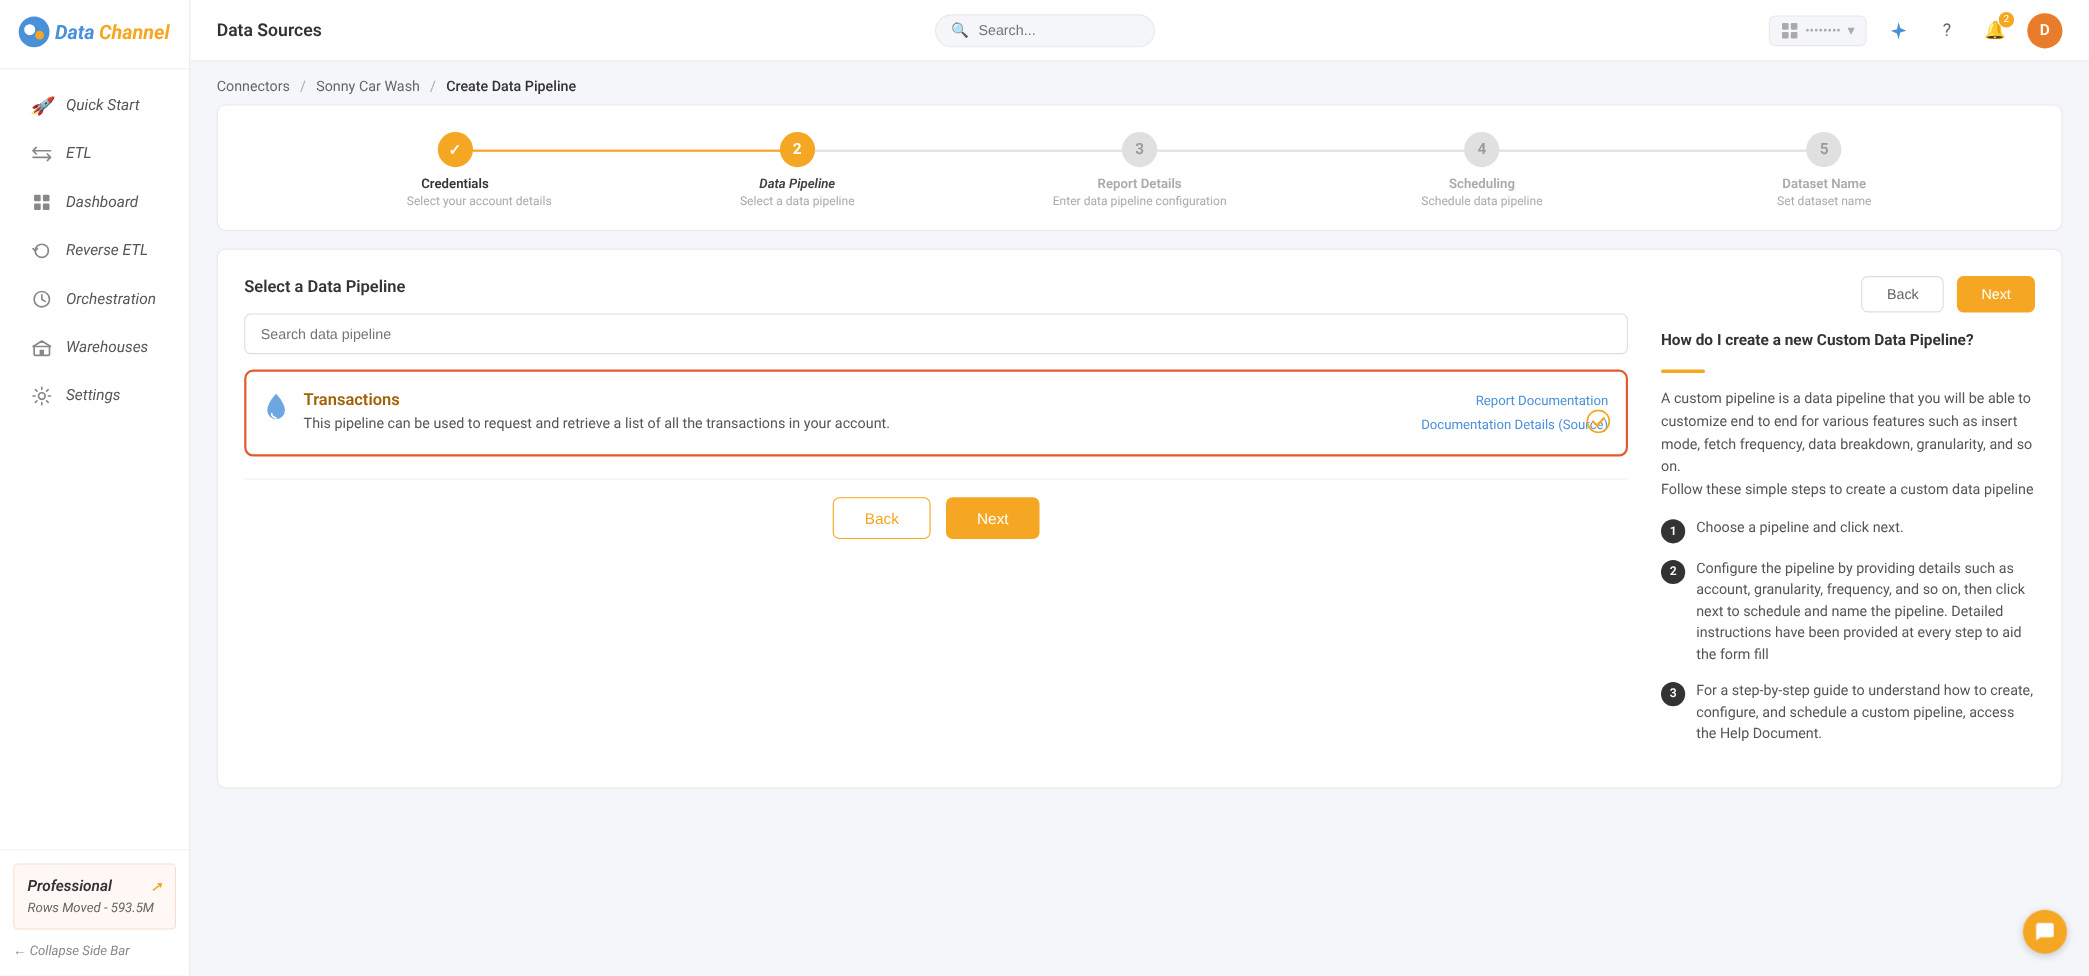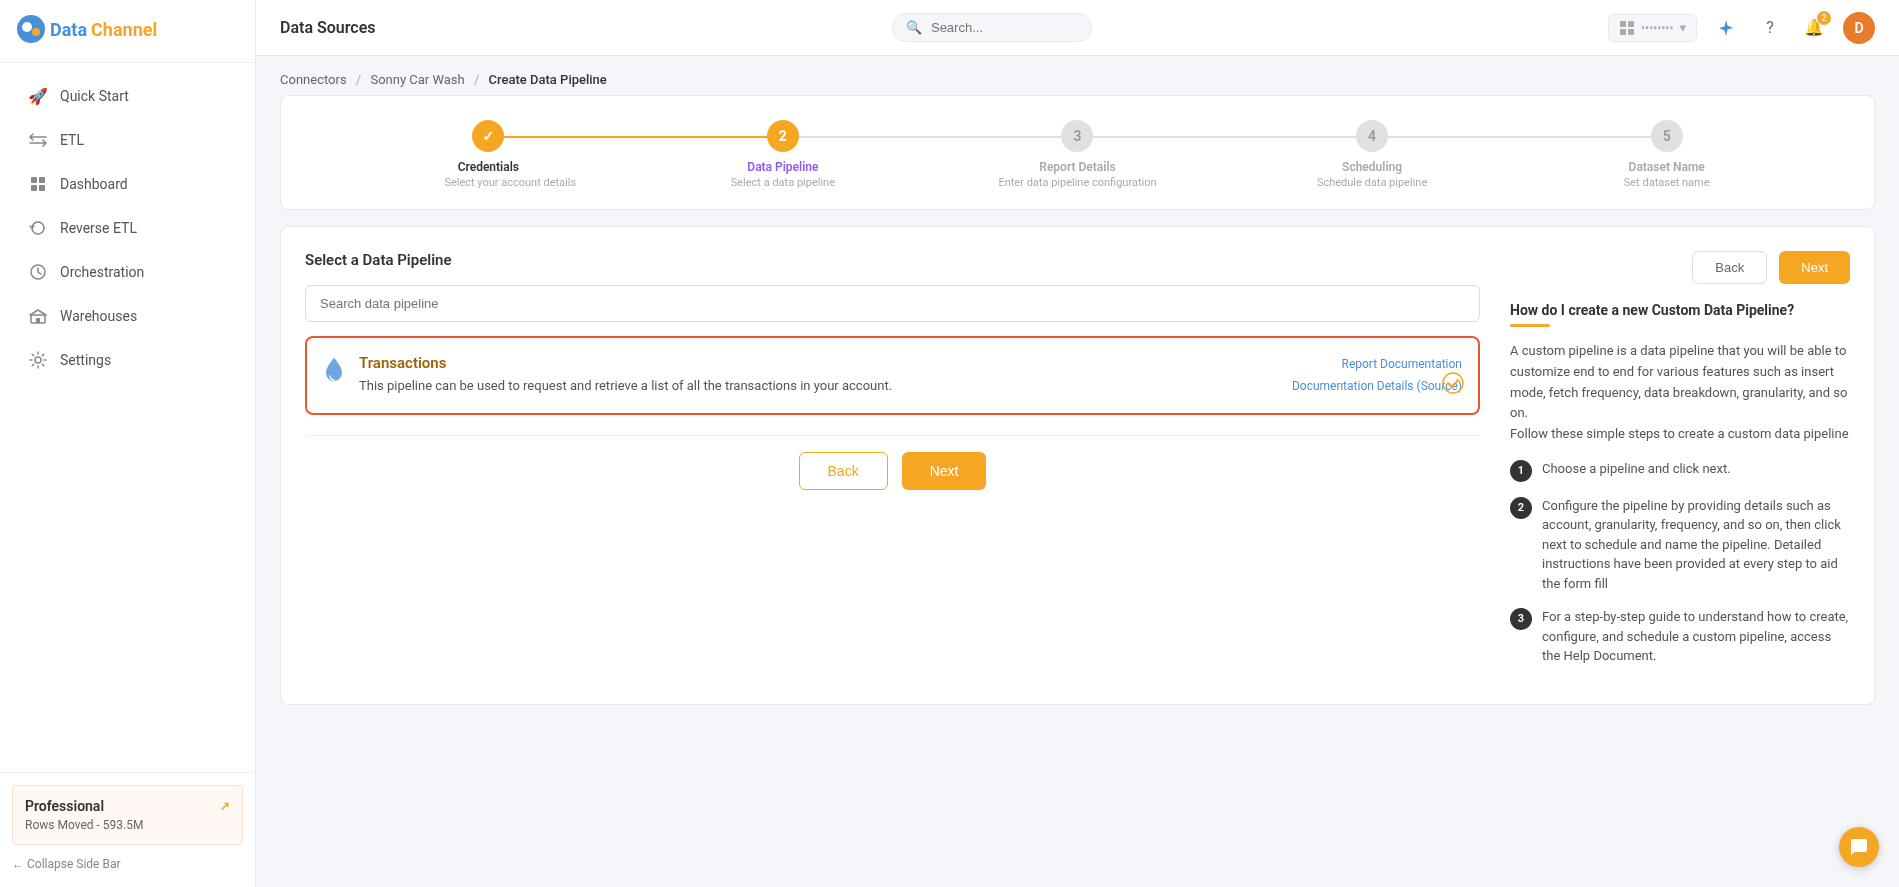--- a/index.html
+++ b/index.html
@@ -1,19 +1,19 @@
 <!DOCTYPE html>
 <html><head>
   <meta charset="utf-8">
   <style>
     * { box-sizing: border-box; margin: 0; padding: 0; }
     body { font-family: -apple-system, BlinkMacSystemFont, 'Segoe UI', Roboto, sans-serif; background: #f5f6fa; color: #333; display: flex; height: 887px; overflow: hidden; }
 
     
-    .sidebar { width: 256px; background: #fff; border-right: 1px solid #e8e8e8; display: flex; flex-direction: column; height: 100%; flex-shrink: 0; }
+    .sidebar { width: 173px; background: #fff; border-right: 1px solid #e8e8e8; display: flex; flex-direction: column; height: 100%; flex-shrink: 0; font-style: italic; }
     .sidebar-logo { padding: 14px 16px; border-bottom: 1px solid #f0f0f0; }
     .sidebar-nav { flex: 1; padding: 10px 0; }
     .nav-item { display: flex; align-items: center; padding: 11px 20px; cursor: pointer; color: #555; font-size: 14px; border-radius: 4px; margin: 2px 8px; }
     .nav-item .nav-icon { width: 20px; height: 20px; margin-right: 12px; display: flex; align-items: center; justify-content: center; font-size: 16px; color: #888; }
     .nav-item span { font-size: 14px; }
     .sidebar-bottom { padding: 12px; border-top: 1px solid #f0f0f0; }
     .plan-badge { background: #fff8f5; border: 1px solid #f5e0d0; border-radius: 4px; padding: 12px; margin-bottom: 8px; }
     .plan-title { font-size: 14px; font-weight: 600; color: #333; display: flex; align-items: center; justify-content: space-between; }
     .plan-link { color: #f5a623; font-size: 12px; }
     .plan-rows { font-size: 12px; color: #666; margin-top: 4px; }
@@ -64,21 +64,21 @@
     
     .pipeline-actions { display: flex; justify-content: center; gap: 14px; margin-top: 20px; padding-top: 16px; border-top: 1px solid #f0f0f0; }
     .btn-back { background: #fff; border: 1px solid #f5a623; color: #f5a623; padding: 10px 28px; border-radius: 6px; font-size: 14px; cursor: pointer; }
     .btn-next { background: #f5a623; border: none; color: #fff; padding: 10px 28px; border-radius: 6px; font-size: 14px; cursor: pointer; font-weight: 500; }
 
     
     .right-actions { display: flex; justify-content: flex-end; gap: 12px; margin-bottom: 18px; }
     .right-btn-back { background: #fff; border: 1px solid #ddd; color: #666; padding: 8px 22px; border-radius: 6px; font-size: 13px; cursor: pointer; }
     .right-btn-next { background: #f5a623; border: none; color: #fff; padding: 8px 22px; border-radius: 6px; font-size: 13px; cursor: pointer; font-weight: 500; }
 
-    .help-title { font-size: 14px; font-weight: 700; color: #333; margin-bottom: 6px; }
+    .help-title { font-size: 14px; font-weight: 700; color: #333; margin-bottom: 18px; }
     .help-divider { width: 40px; height: 3px; background: #f5a623; margin-bottom: 14px; border-radius: 2px; }
     .help-text { font-size: 13px; color: #555; line-height: 1.6; margin-bottom: 14px; }
     .help-steps { list-style: none; padding: 0; }
     .help-step { display: flex; gap: 10px; margin-bottom: 14px; font-size: 13px; color: #555; line-height: 1.5; }
     .help-step-num { width: 22px; height: 22px; border-radius: 50%; background: #333; color: #fff; font-size: 11px; font-weight: 600; display: flex; align-items: center; justify-content: center; flex-shrink: 0; margin-top: 1px; }
 
     
     .chat-bubble { position: fixed; bottom: 20px; right: 20px; width: 40px; height: 40px; border-radius: 50%; background: #f5a623; color: #fff; display: flex; align-items: center; justify-content: center; font-size: 18px; cursor: pointer; box-shadow: 0 2px 8px rgba(0,0,0,0.2); }
   </style>
 </head>
@@ -230,21 +230,21 @@
           </div>
           <div style="font-size:12px;font-weight:600;color:#333;text-align:center;">Credentials</div>
           <div style="font-size:11px;color:#aaa;text-align:center;margin-top:2px;padding-left:44px;">Select your account details</div>
         </div>
 
         <div style="display:flex;flex-direction:column;align-items:center;flex:1;">
           <div style="display:flex;align-items:center;width:100%;justify-content:center;position:relative;margin-bottom:8px;">
             <div style="width:32px;height:32px;border-radius:50%;background:#f5a623;color:#fff;display:flex;align-items:center;justify-content:center;font-size:14px;font-weight:700;z-index:1;flex-shrink:0;">2</div>
             <div style="position:absolute;left:50%;top:16px;width:100%;height:2px;background:#e0e0e0;z-index:0;"></div>
           </div>
-          <div style="font-size:12px;font-weight:600;color:#8b5cf6;text-align:center;">Data Pipeline</div>
+          <div style="font-size:12px;font-weight:600;color:#404040;text-align:center;font-style:italic;">Data Pipeline</div>
           <div style="font-size:11px;color:#aaa;text-align:center;margin-top:2px;">Select a data pipeline</div>
         </div>
 
         <div style="display:flex;flex-direction:column;align-items:center;flex:1;">
           <div style="display:flex;align-items:center;width:100%;justify-content:center;position:relative;margin-bottom:8px;">
             <div style="width:32px;height:32px;border-radius:50%;background:#e0e0e0;color:#999;display:flex;align-items:center;justify-content:center;font-size:14px;font-weight:600;z-index:1;flex-shrink:0;">3</div>
             <div style="position:absolute;left:50%;top:16px;width:100%;height:2px;background:#e0e0e0;z-index:0;"></div>
           </div>
           <div style="font-size:12px;font-weight:600;color:#aaa;text-align:center;">Report Details</div>
           <div style="font-size:11px;color:#aaa;text-align:center;margin-top:2px;">Enter data pipeline configuration</div>

